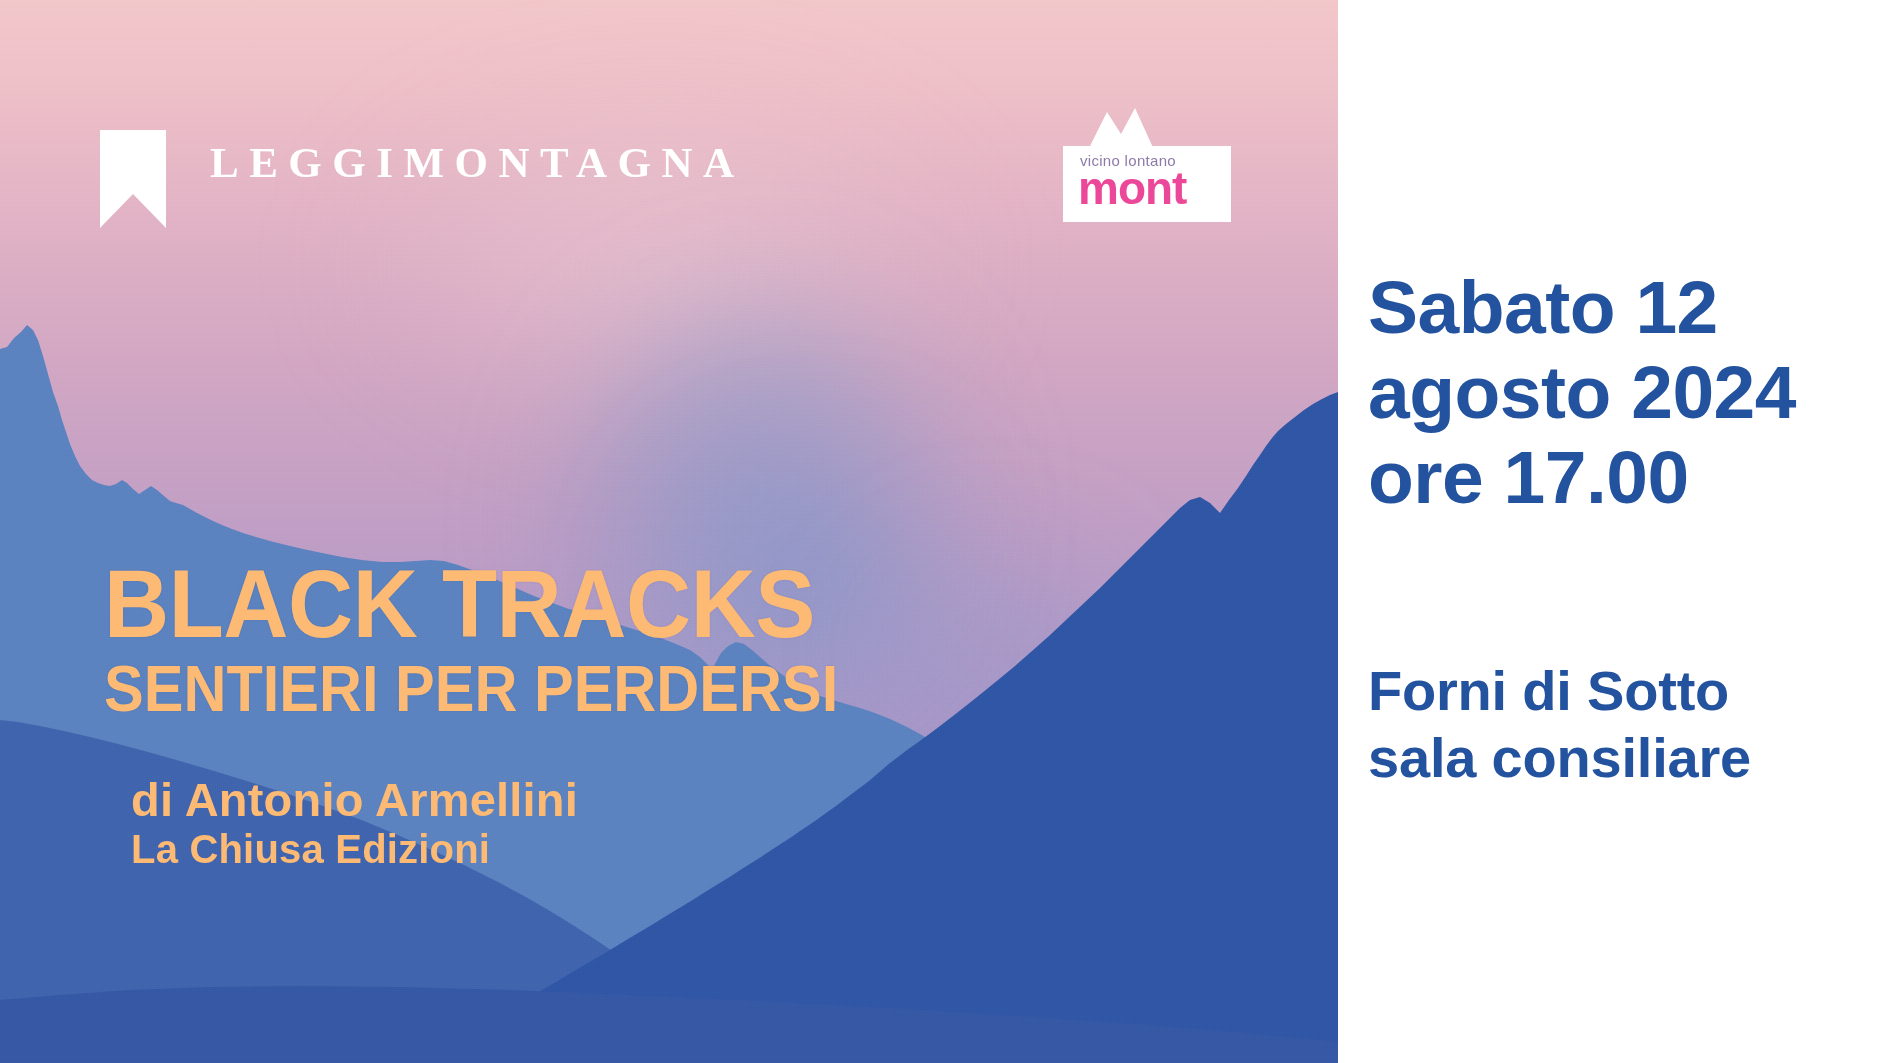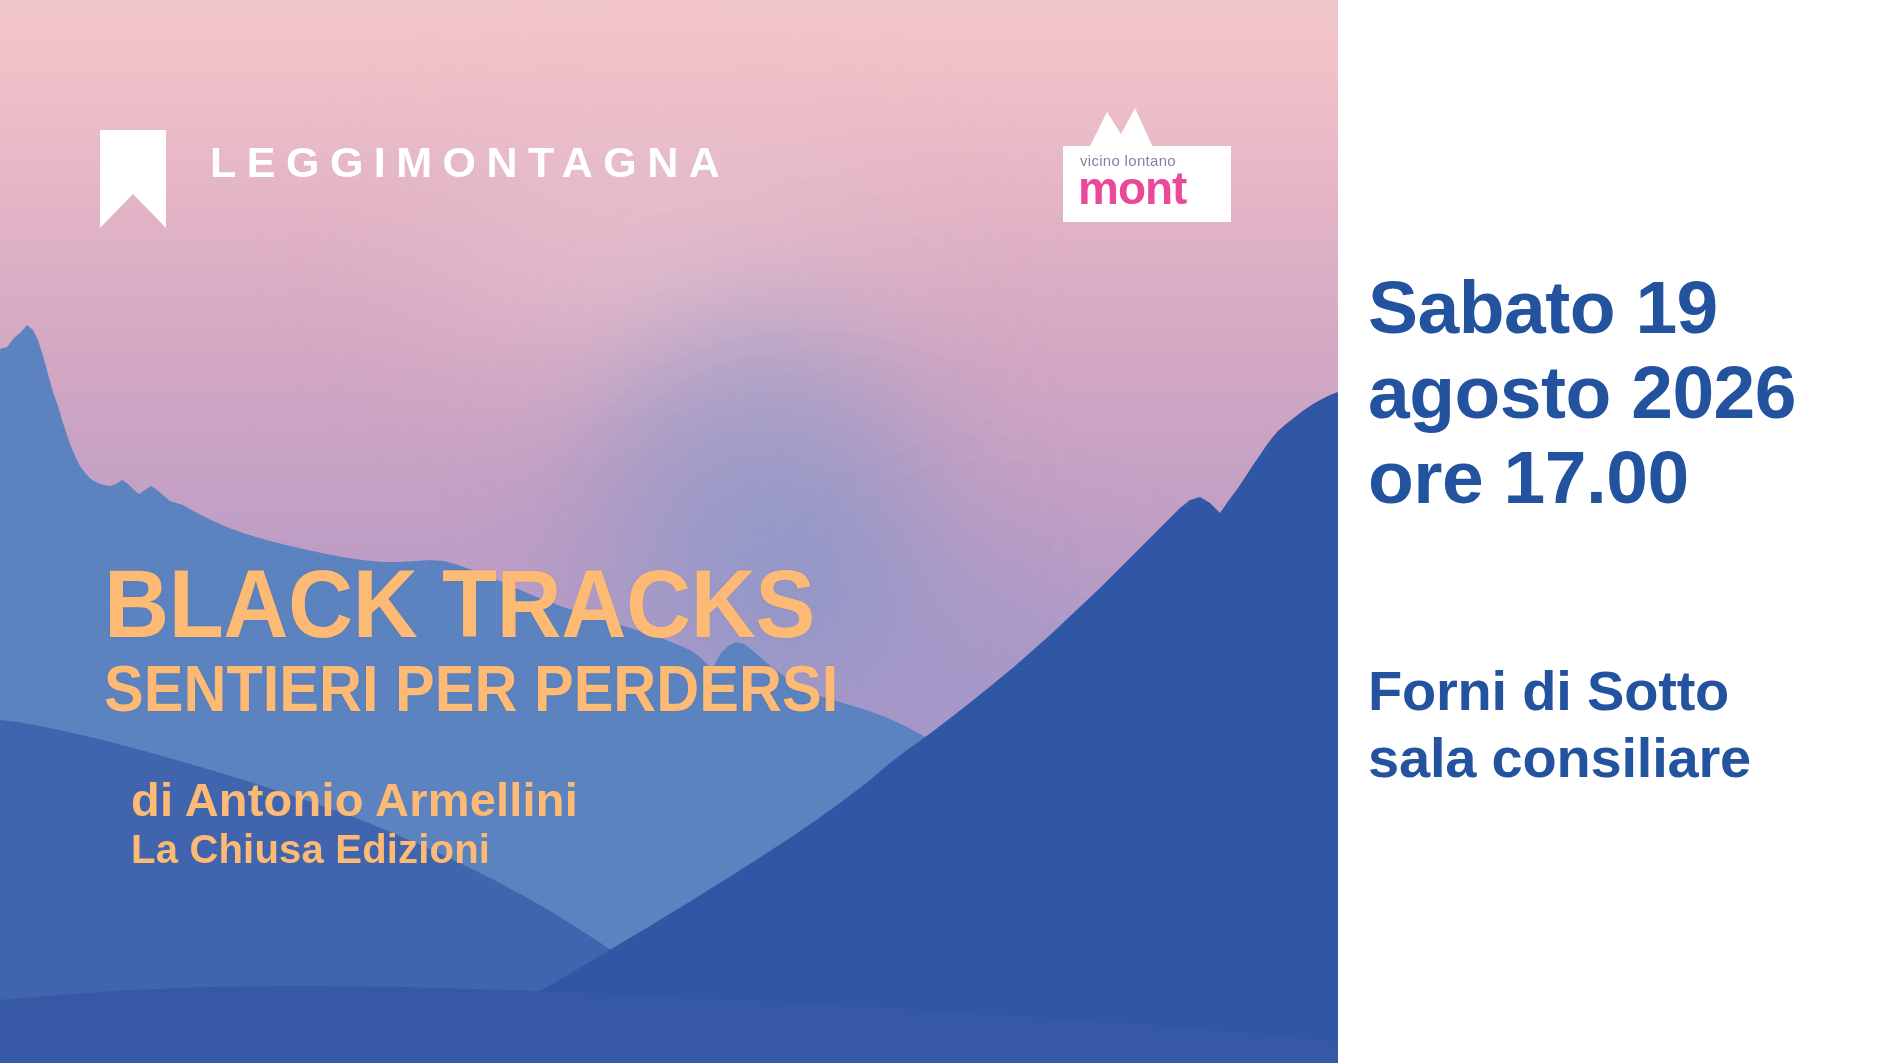--- a/index.html
+++ b/index.html
@@ -130,21 +130,21 @@
   }
   .bookmark-icon {
     width: 66px;
     height: 98px;
     flex: 0 0 66px;
   }
   .brand-word {
     margin-left: 44px;
     margin-top: 11px;
     color: #ffffff;
-    font-family: Liberation Sans, sans-serif;
+    font-family: Liberation Serif, serif;
     font-weight: 700;
     font-size: 43px;
     letter-spacing: 10.5px;
     line-height: 1;
     white-space: nowrap;
   }
 
   
   .mont-logo {
     position: absolute;
@@ -363,22 +363,22 @@
         <div class="credit-author">di Antonio Armellini</div>
         <div class="credit-publisher">La Chiusa Edizioni</div>
       </div>
     </div>
 
   </div>
 
   <div class="info">
 
     <div class="event-when">
-      <span class="ln">Sabato 19</span>
-      <span class="ln">agosto 2026</span>
+      <span class="ln">Sabato 12</span>
+      <span class="ln">agosto 2024</span>
       <span class="ln">ore 17.00</span>
     </div>
 
     <div class="event-where">
       <span class="ln">Forni di Sotto</span>
       <span class="ln">sala consiliare</span>
     </div>
 
   </div>
 

